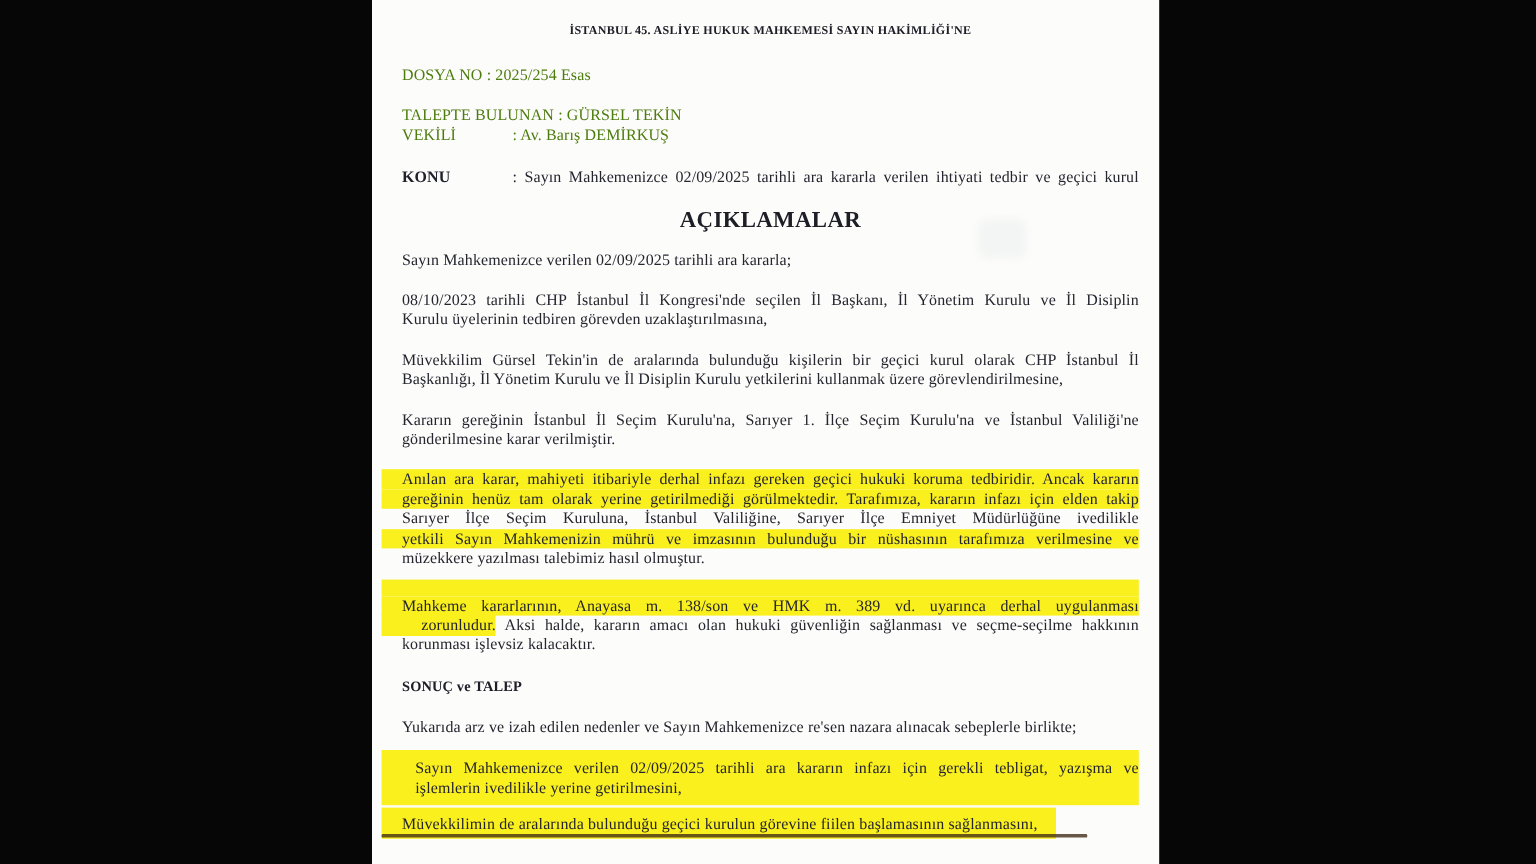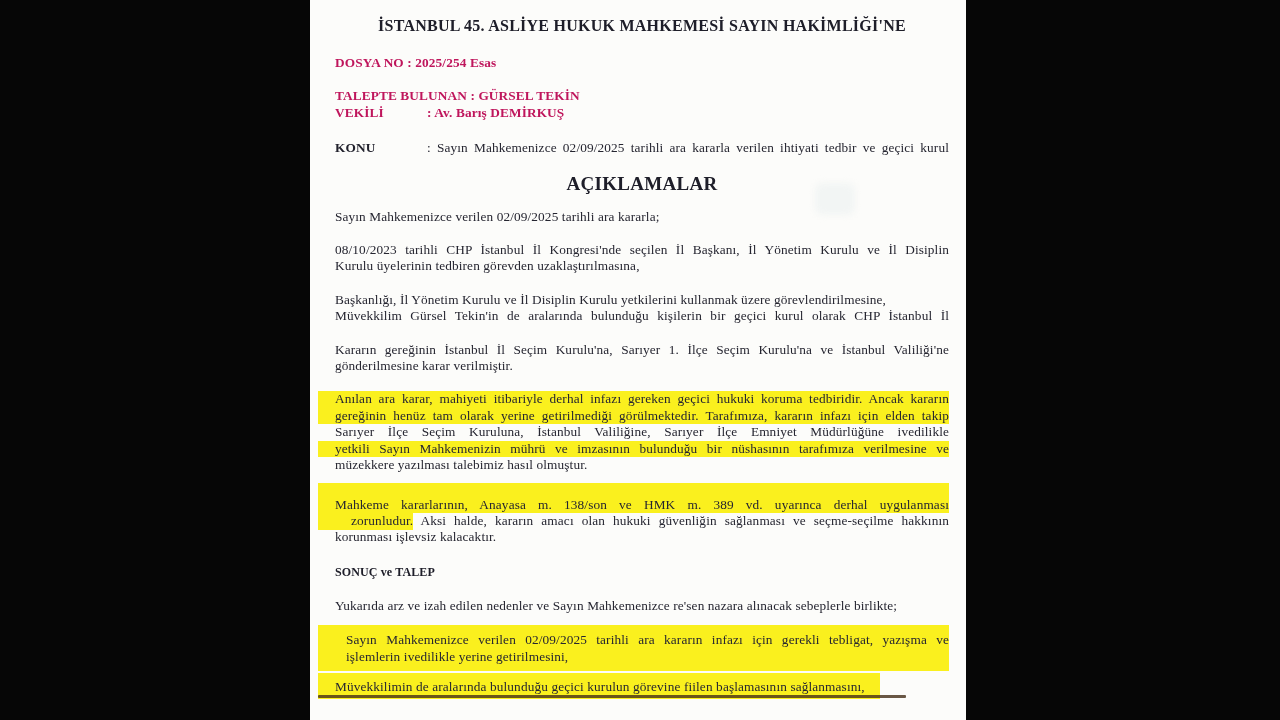--- a/index.html
+++ b/index.html
@@ -23,24 +23,24 @@
     position:relative;height:100%;
     padding:0 17px 0 25px;
     color:var(--ink);
     font-size:13.3px;line-height:16.4px;
     letter-spacing:.12px;
     text-align:justify;
     filter:blur(.3px) contrast(1.02);
   }
   .doc-title{
     margin-top:17px;
-    text-align:center;font-weight:bold;font-size:16px;line-height:17px;
+    text-align:center;font-weight:bold;font-size:10px;line-height:17px;
     letter-spacing:.25px;color:#20202b;
   }
-  .meta-line{line-height:16.4px;font-weight:bold;color:#be185d;text-align:left;}
+  .meta-line{line-height:16.4px;font-weight:normal;color:#4d7c0f;text-align:left;}
   .mt16{margin-top:16px;} .mt17{margin-top:17px;} .mt18{margin-top:18px;}
   .mt19{margin-top:19px;} .mt21{margin-top:21px;}
   .tab-label{display:inline-block;width:92px;}
   .heading-center{
     margin-top:18px;text-align:center;font-weight:bold;font-size:19px;
     line-height:17px;color:#20202b;letter-spacing:.3px;
   }
   .heading-left{
     margin-top:18px;text-align:left;font-weight:bold;font-size:12px;
     line-height:17px;color:#20202b;
@@ -104,22 +104,22 @@
     <div class="para mt17">
         <div class="line"><span>Sayın Mahkemenizce verilen 02/09/2025 tarihli ara kararla;</span></div>
       </div>
 
     <div class="para mt18">
         <div class="line just"><span>08/10/2023 tarihli CHP İstanbul İl Kongresi'nde seçilen İl Başkanı, İl Yönetim Kurulu ve İl Disiplin</span></div>
         <div class="line"><span>Kurulu üyelerinin tedbiren görevden uzaklaştırılmasına,</span></div>
       </div>
 
     <div class="para mt17">
+        <div class="line just"><span>Müvekkilim Gürsel Tekin'in de aralarında bulunduğu kişilerin bir geçici kurul olarak CHP İstanbul İl</span></div>
         <div class="line"><span>Başkanlığı, İl Yönetim Kurulu ve İl Disiplin Kurulu yetkilerini kullanmak üzere görevlendirilmesine,</span></div>
-        <div class="line just"><span>Müvekkilim Gürsel Tekin'in de aralarında bulunduğu kişilerin bir geçici kurul olarak CHP İstanbul İl</span></div>
       </div>
 
     <div class="para mt18">
         <div class="line just"><span>Kararın gereğinin İstanbul İl Seçim Kurulu'na, Sarıyer 1. İlçe Seçim Kurulu'na ve İstanbul Valiliği'ne</span></div>
         <div class="line"><span>gönderilmesine karar verilmiştir.</span></div>
       </div>
 
     <div class="para mt17">
         <div class="line just hlline"><span>Anılan ara karar, mahiyeti itibariyle derhal infazı gereken geçici hukuki koruma tedbiridir. Ancak kararın</span></div>
         <div class="line just hlline"><span>gereğinin henüz tam olarak yerine getirilmediği görülmektedir. Tarafımıza, kararın infazı için elden takip</span></div>

